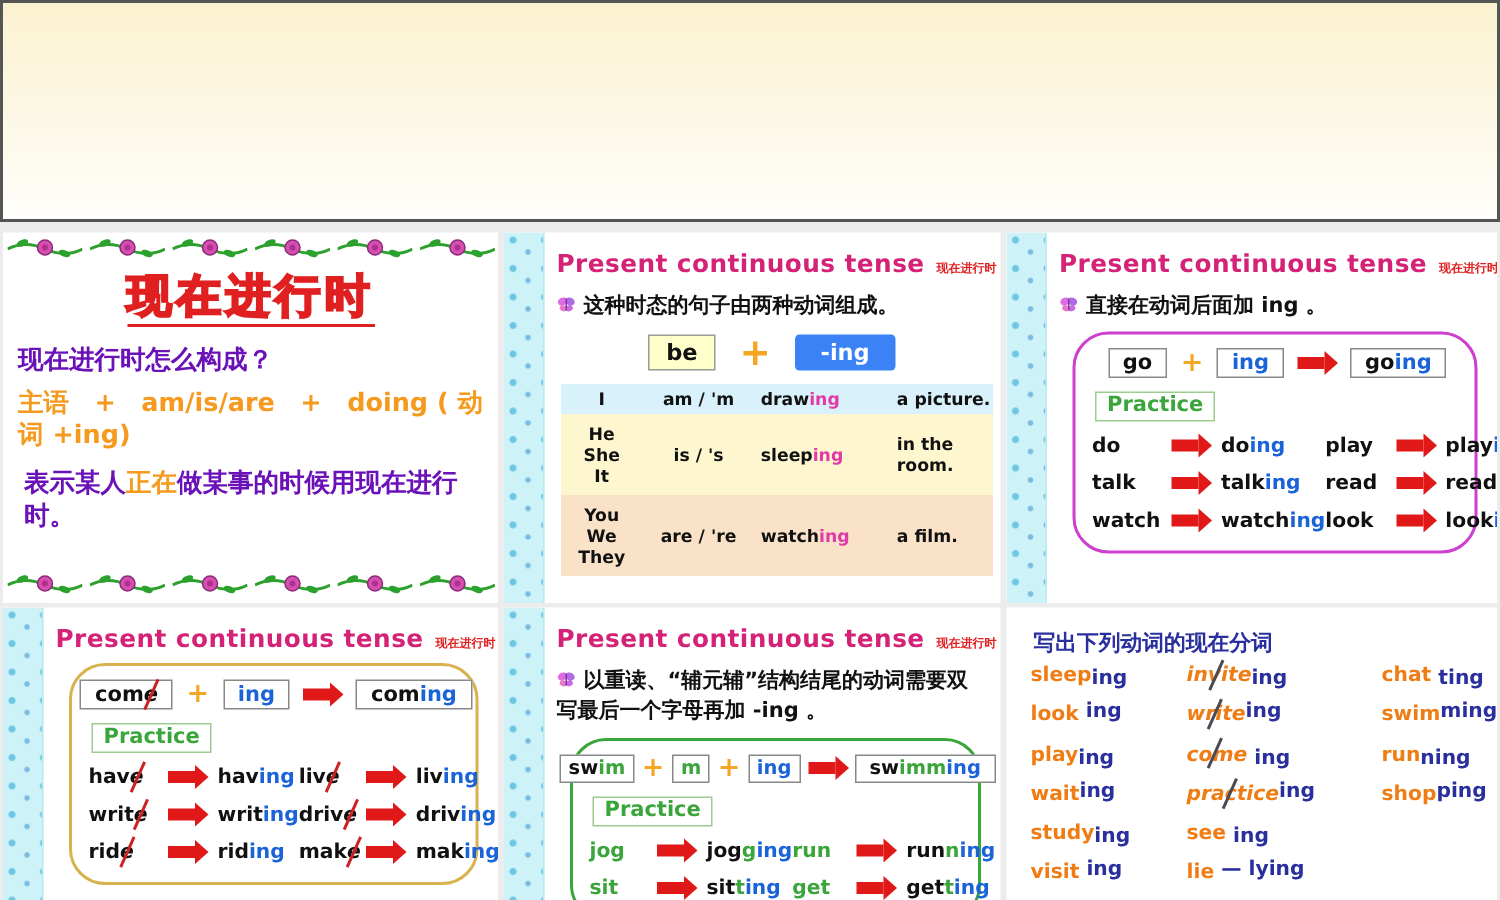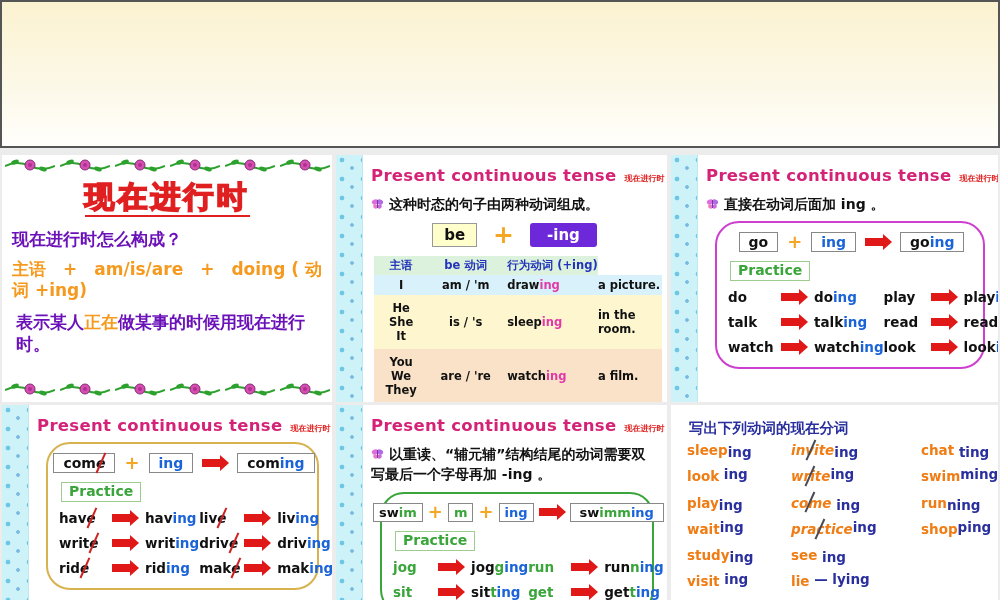--- a/index.html
+++ b/index.html
@@ -37,21 +37,21 @@
   .s1-title span{font-size:30px;font-weight:bold;color:#fff;letter-spacing:3px;
       -webkit-text-stroke:1.6px #e02020;text-shadow:0 0 1px #e02020;
       border-bottom:2px solid #e02020;padding-bottom:1px;}
   .s1-q{color:#6b11b8;font-weight:bold;font-size:17px;margin:10px 6px 0 10px;}
   .s1-f{color:#f59a1e;font-weight:bold;font-size:17px;margin:8px 4px 0 10px;line-height:1.25;}
   .s1-a{color:#6b11b8;font-weight:bold;font-size:17px;margin:9px 6px 0 14px;line-height:1.35;}
   .s1-a .hl{color:#f59a1e;}
   
   .formula2{display:flex;align-items:center;gap:16px;justify-content:center;margin-top:9px;}
   .bebox{background:#ffffcc;border:1px solid #999;padding:2px 11px;font-weight:bold;font-size:15px;color:#111;}
-  .ingbox{background:#6d28d9;color:#fff;padding:3px 17px;font-weight:bold;font-size:15px;border-radius:3px;}
+  .ingbox{background:#3b82f6;color:#fff;padding:3px 17px;font-weight:bold;font-size:15px;border-radius:3px;}
   .plus{color:#f5a623;font-size:25px;font-weight:bold;line-height:.8;}
   .plus.sm{font-size:18px;}
   .table2{margin:9px 0 0 12px;width:288px;font-size:11.5px;font-weight:bold;color:#111;}
   .trow{display:flex;align-items:center;}
   .tc1{width:55px;text-align:center;white-space:pre-line;}
   .tc2{width:76px;text-align:center;}
   .tc3{width:92px;padding-left:4px;}
   .tc4{width:65px;}
   .thead .tc1,.thead .tc2,.thead .tc3{background:#dcf2dc;color:#2233bb;padding-top:2px;padding-bottom:2px;}
   .r1{background:#d9f1fa;padding:3px 0;}
@@ -201,26 +201,20 @@
             <ellipse cx="4.5" cy="8.5" rx="2.4" ry="2" fill="#e878c8" transform="rotate(20 4.5 8.5)"></ellipse>
             <ellipse cx="8.5" cy="8.5" rx="2.4" ry="2" fill="#c86ae0" transform="rotate(-20 8.5 8.5)"></ellipse>
             <rect x="6" y="2" width="1" height="8" fill="#7a3a9a"></rect>
           </svg><span>这种时态的句子由两种动词组成。</span></div>
       <div class="formula2">
         <span class="bebox">be</span>
         <span class="plus">+</span>
         <span class="ingbox">-ing</span>
       </div>
       <div class="table2">
-        <div class="trow thead">
-          <span class="tc1">主语</span>
-          <span class="tc2">be 动词</span>
-          <span class="tc3">行为动词 (+ing)</span>
-          <span class="tc4"></span>
-        </div>
         <div class="trow r1">
           <span class="tc1">I</span>
           <span class="tc2">am / 'm</span>
           <span class="tc3"><span>draw</span><span class="mag">ing</span></span>
           <span class="tc4">a picture.</span>
         </div>
         <div class="trow r2">
           <span class="tc1">He
 She
 It</span>

